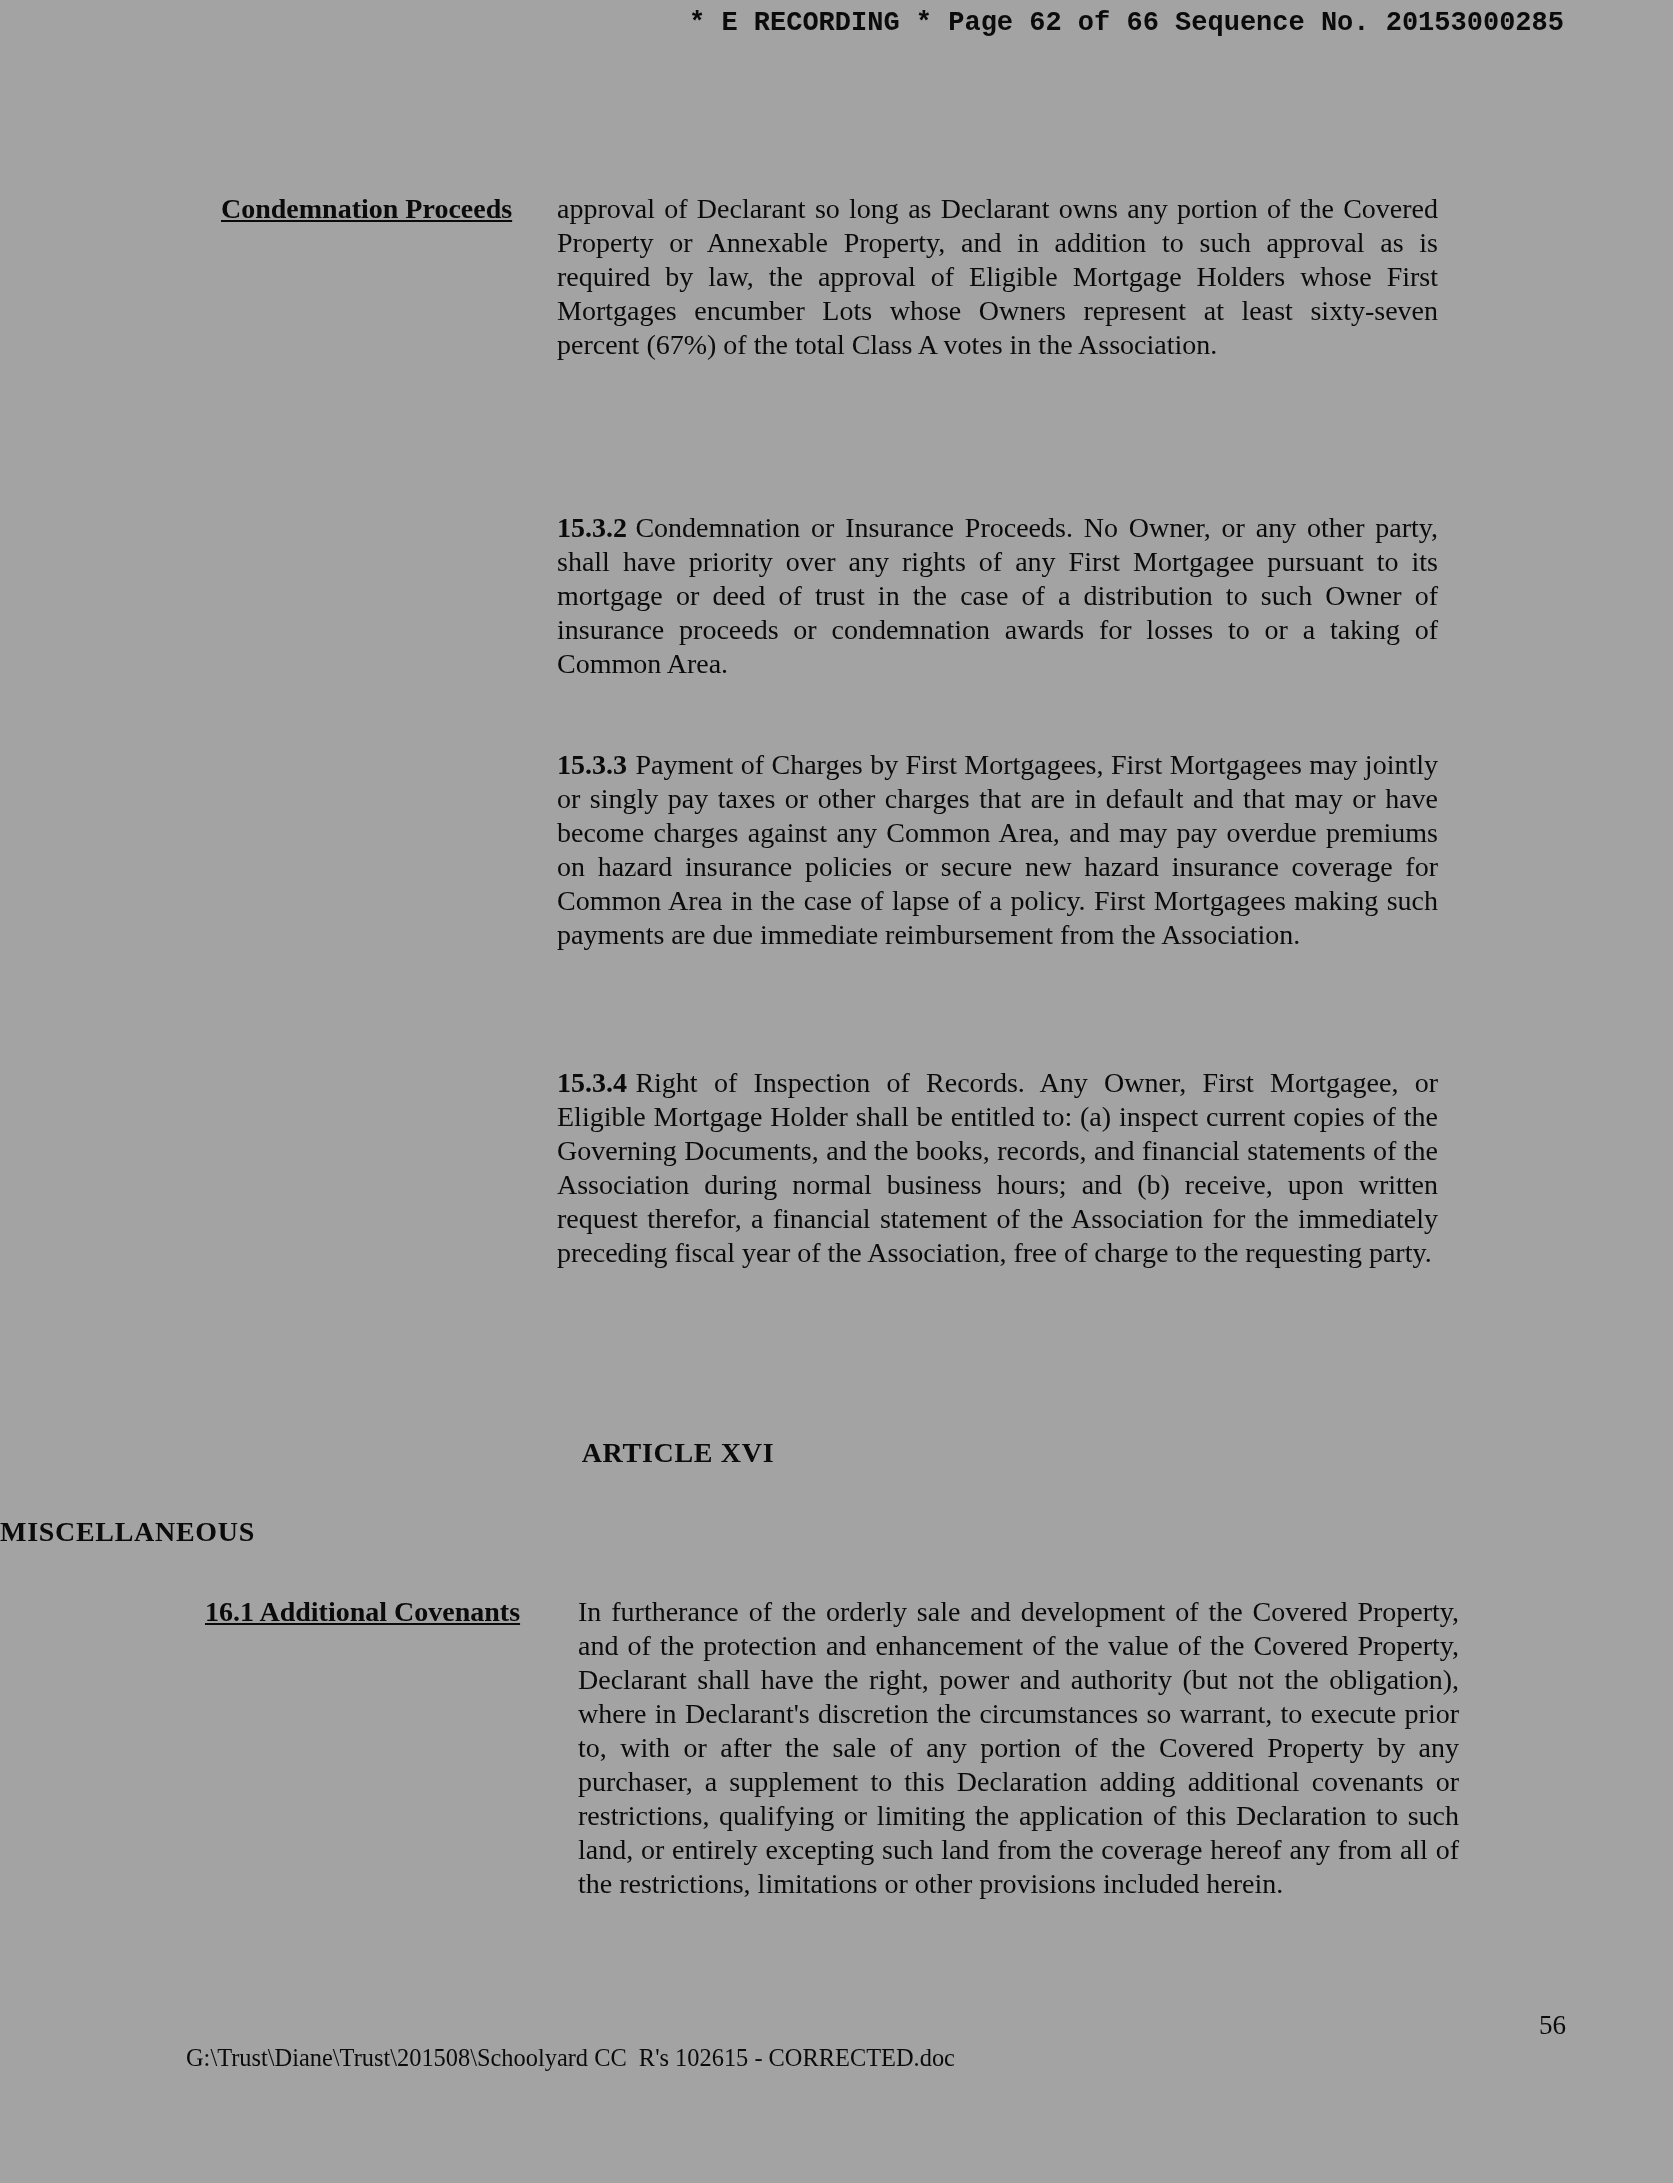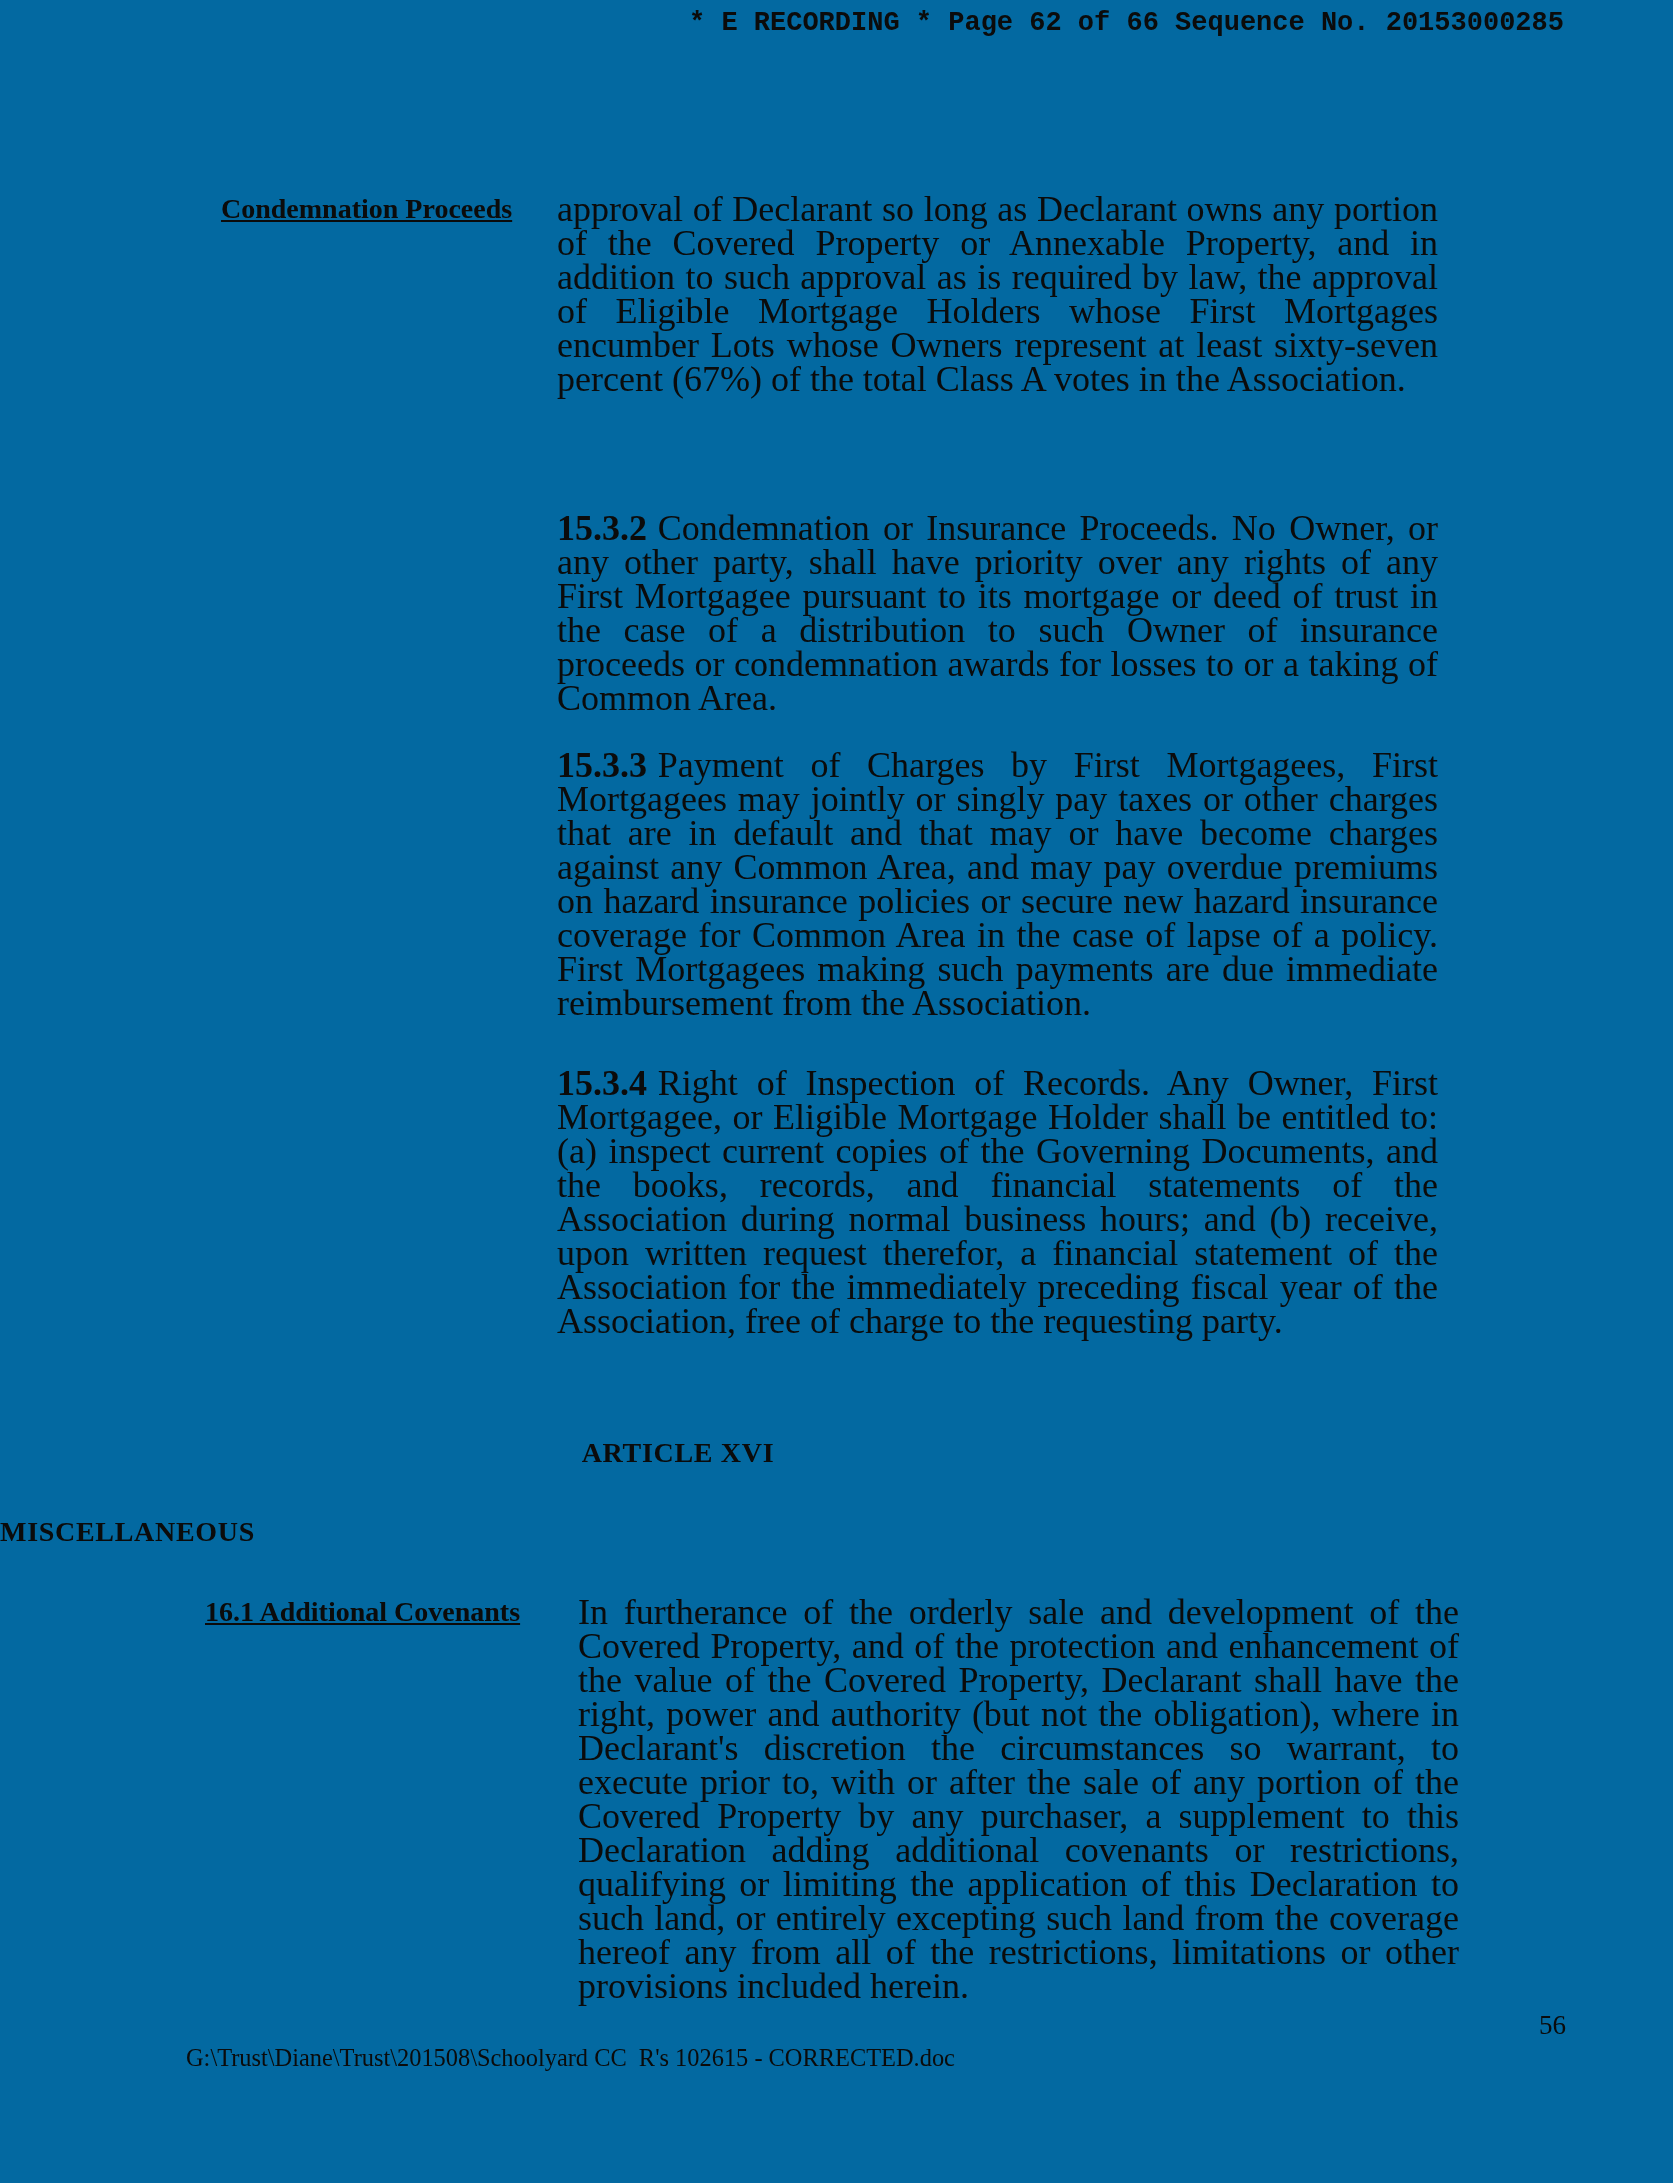--- a/index.html
+++ b/index.html
@@ -5,21 +5,21 @@
 <style>
   html, body {
     margin: 0;
     padding: 0;
     background: #ffffff;
   }
   .page {
     position: relative;
     width: 1674px;
     height: 2183px;
-    background: #0369a1;
+    background: #a3a3a3;
     color: #0b0b0b;
     font-family: "Liberation Serif", serif;
     overflow: hidden;
   }
   .recording-header {
     position: absolute;
     top: 8px;
     left: 689px;
     font-family: "Liberation Mono", "DejaVu Sans Mono", monospace;
     font-weight: 700;
@@ -42,21 +42,21 @@
     font-size: 28px;
     line-height: 34px;
     white-space: nowrap;
     text-decoration: underline;
   }
   .row-covenants .label-cell {
     padding-left: 184px;
   }
   .para {
     width: 881px;
-    font-size: 36px;
+    font-size: 28px;
     line-height: 34px;
     text-align: justify;
   }
   .sec-num {
     font-weight: 700;
     padding-right: 0.30em;
   }
   .row-1 { top: 192px; }
   .row-2 { top: 511px; }
   .row-3 { top: 748px; }

